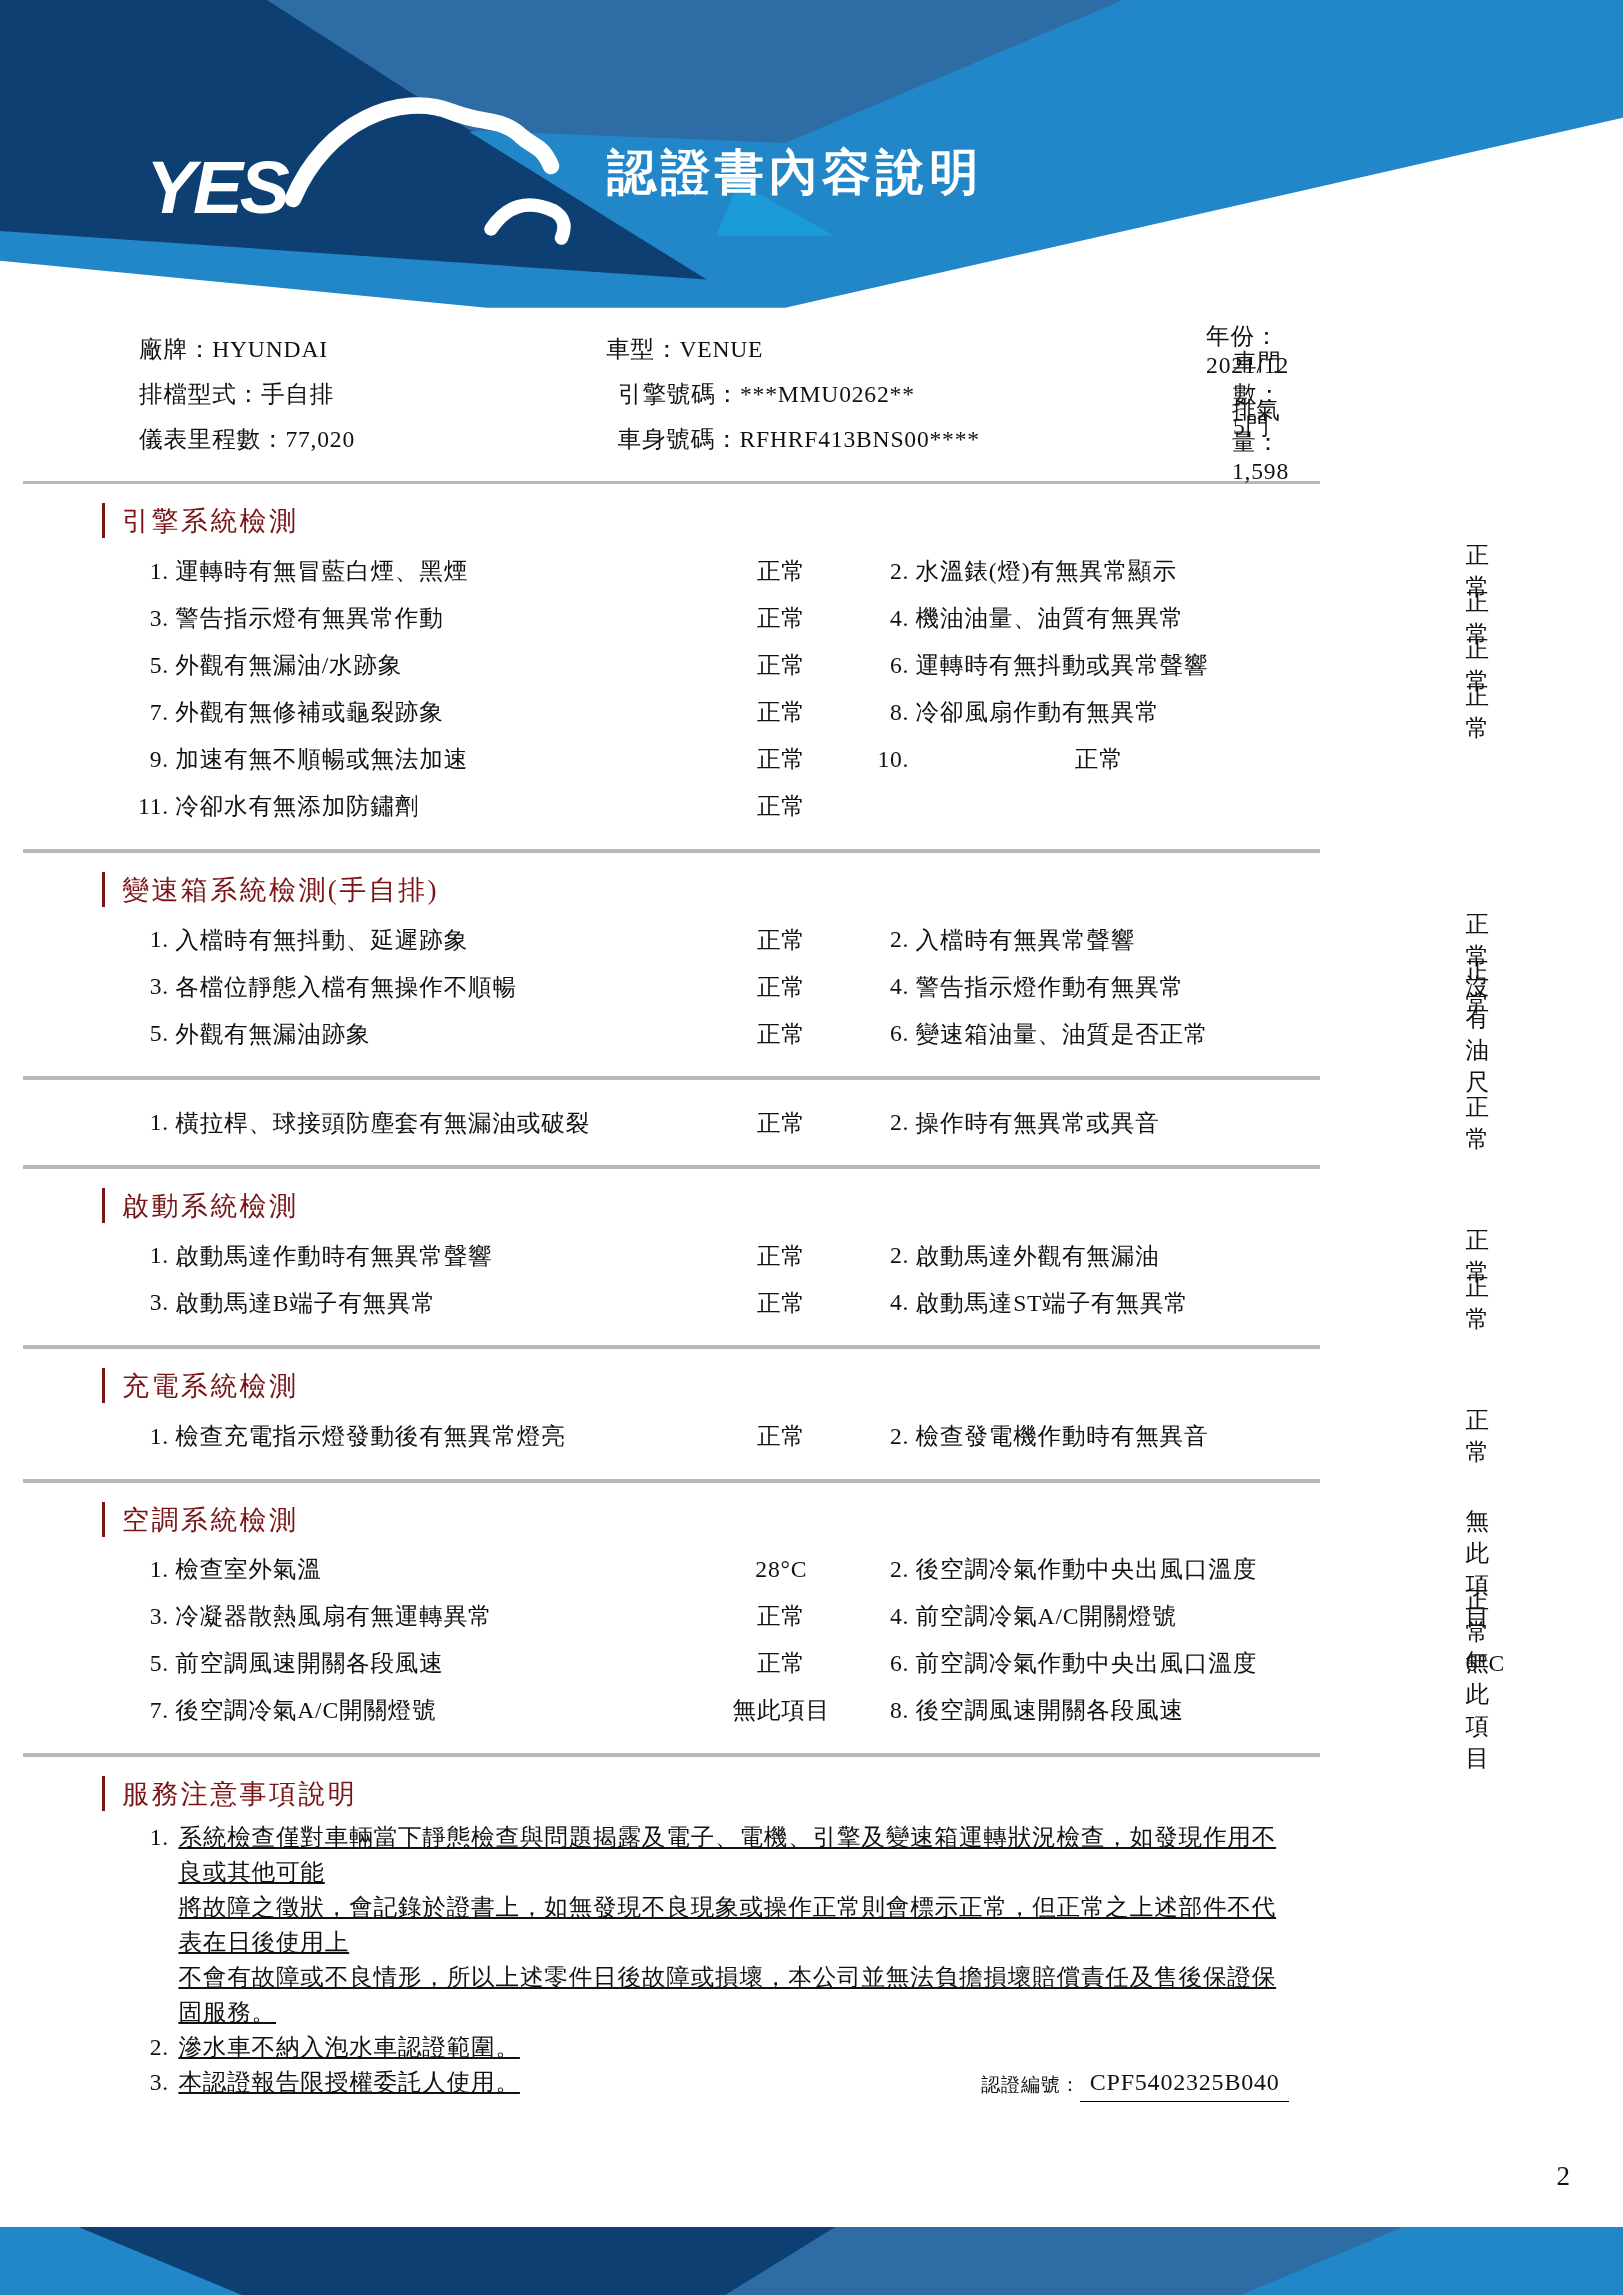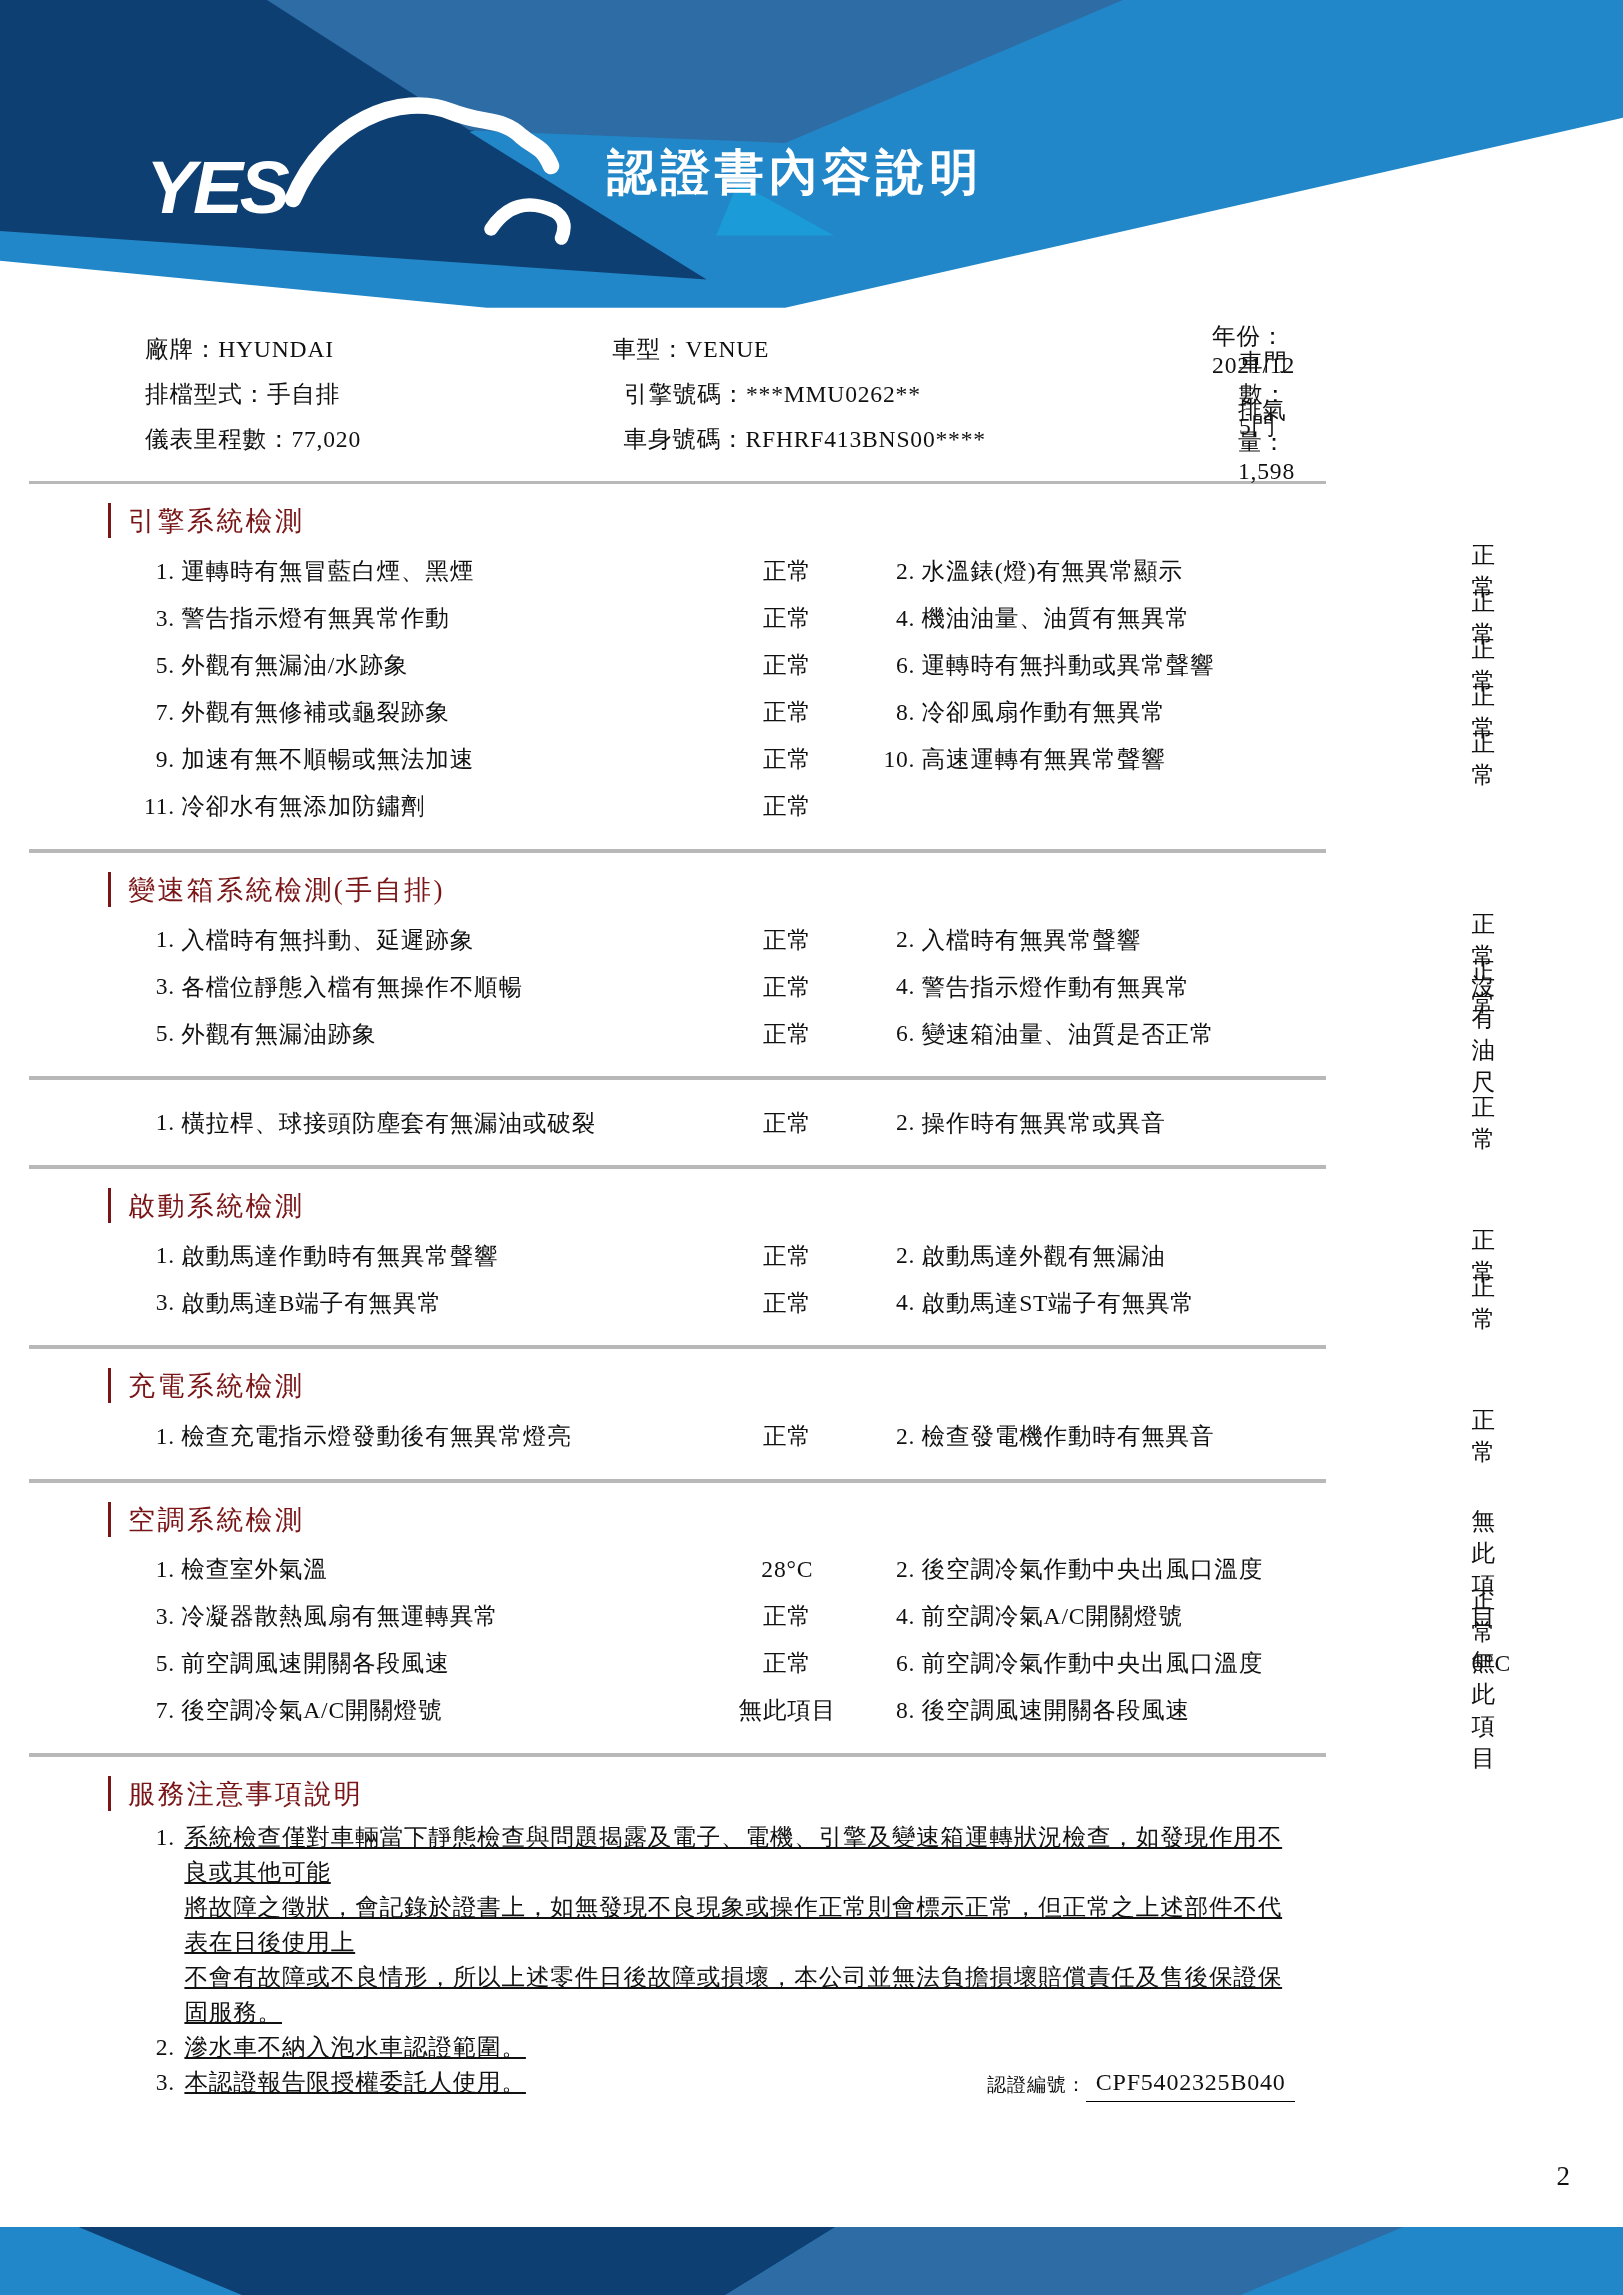--- a/index.html
+++ b/index.html
@@ -10,21 +10,21 @@
   .header{position:absolute;top:0;left:0;width:1623px;height:311px;}
   .header svg{display:block;width:100%;height:100%;}
   .headbar{position:absolute;left:146px;top:85px;display:flex;align-items:center;z-index:5;}
   .yes{font-family:Liberation Sans, sans-serif;font-style:italic;font-weight:900;
        font-size:75px;line-height:75px;color:#fff;letter-spacing:-3.1px;margin-top:32px;}
   .car-swoosh{width:141px;height:93px;margin-left:-3.1px;margin-top:-6.3px;}
   .doc-title{font-family:"Liberation Sans",sans-serif;font-weight:700;font-size:49px;
              color:#fff;letter-spacing:4.7px;margin-left:23.6px;margin-top:3.1px;white-space:nowrap;}
 
   
-  .content{position:absolute;top:314px;left:15px;width:1325px;}
+  .content{position:absolute;top:314px;left:9px;width:1325px;}
   .info{margin:12.6px 45px 0 130px;}
   .info-row{display:flex;align-items:center;height:45px;font-size:23.6px;letter-spacing:0.8px;}
   .ic0{width:479px;} .ic1{width:615px;} .ic2{flex:1;}
   .sep{height:3.9px;background:#b8b8b8;margin:19px 14px;}
   .sec-title{margin:9.4px 45px 9.4px 93px;border-left:3.9px solid #7a1517;padding-left:17px;
              font-size:27px;color:#7a1517;height:35px;line-height:36px;letter-spacing:2.4px;}
   .irow{display:flex;align-items:center;height:47px;margin:0 45px 0 94px;font-size:23.6px;letter-spacing:0.8px;}
   .n1{width:66px;text-align:right;flex:none;}
   .l1{width:539px;padding-left:6.3px;flex:none;}
   .r1{width:134px;text-align:center;flex:none;}
@@ -118,21 +118,20 @@
           <span class="r1">正常</span>
           <span class="n2">8.</span>
           <span class="l2">冷卻風扇作動有無異常</span>
           <span class="r2">正常</span>
         </div>
         <div class="irow">
           <span class="n1">9.</span>
           <span class="l1">加速有無不順暢或無法加速</span>
           <span class="r1">正常</span>
           <span class="n2">10.</span>
-          <span class="l2">高速運轉有無異常聲響</span>
           <span class="r2">正常</span>
         </div>
         <div class="irow">
           <span class="n1">11.</span>
           <span class="l1">冷卻水有無添加防鏽劑</span>
           <span class="r1">正常</span>
           <span class="n2"></span>
           <span class="l2"></span>
           <span class="r2"></span>
         </div>

